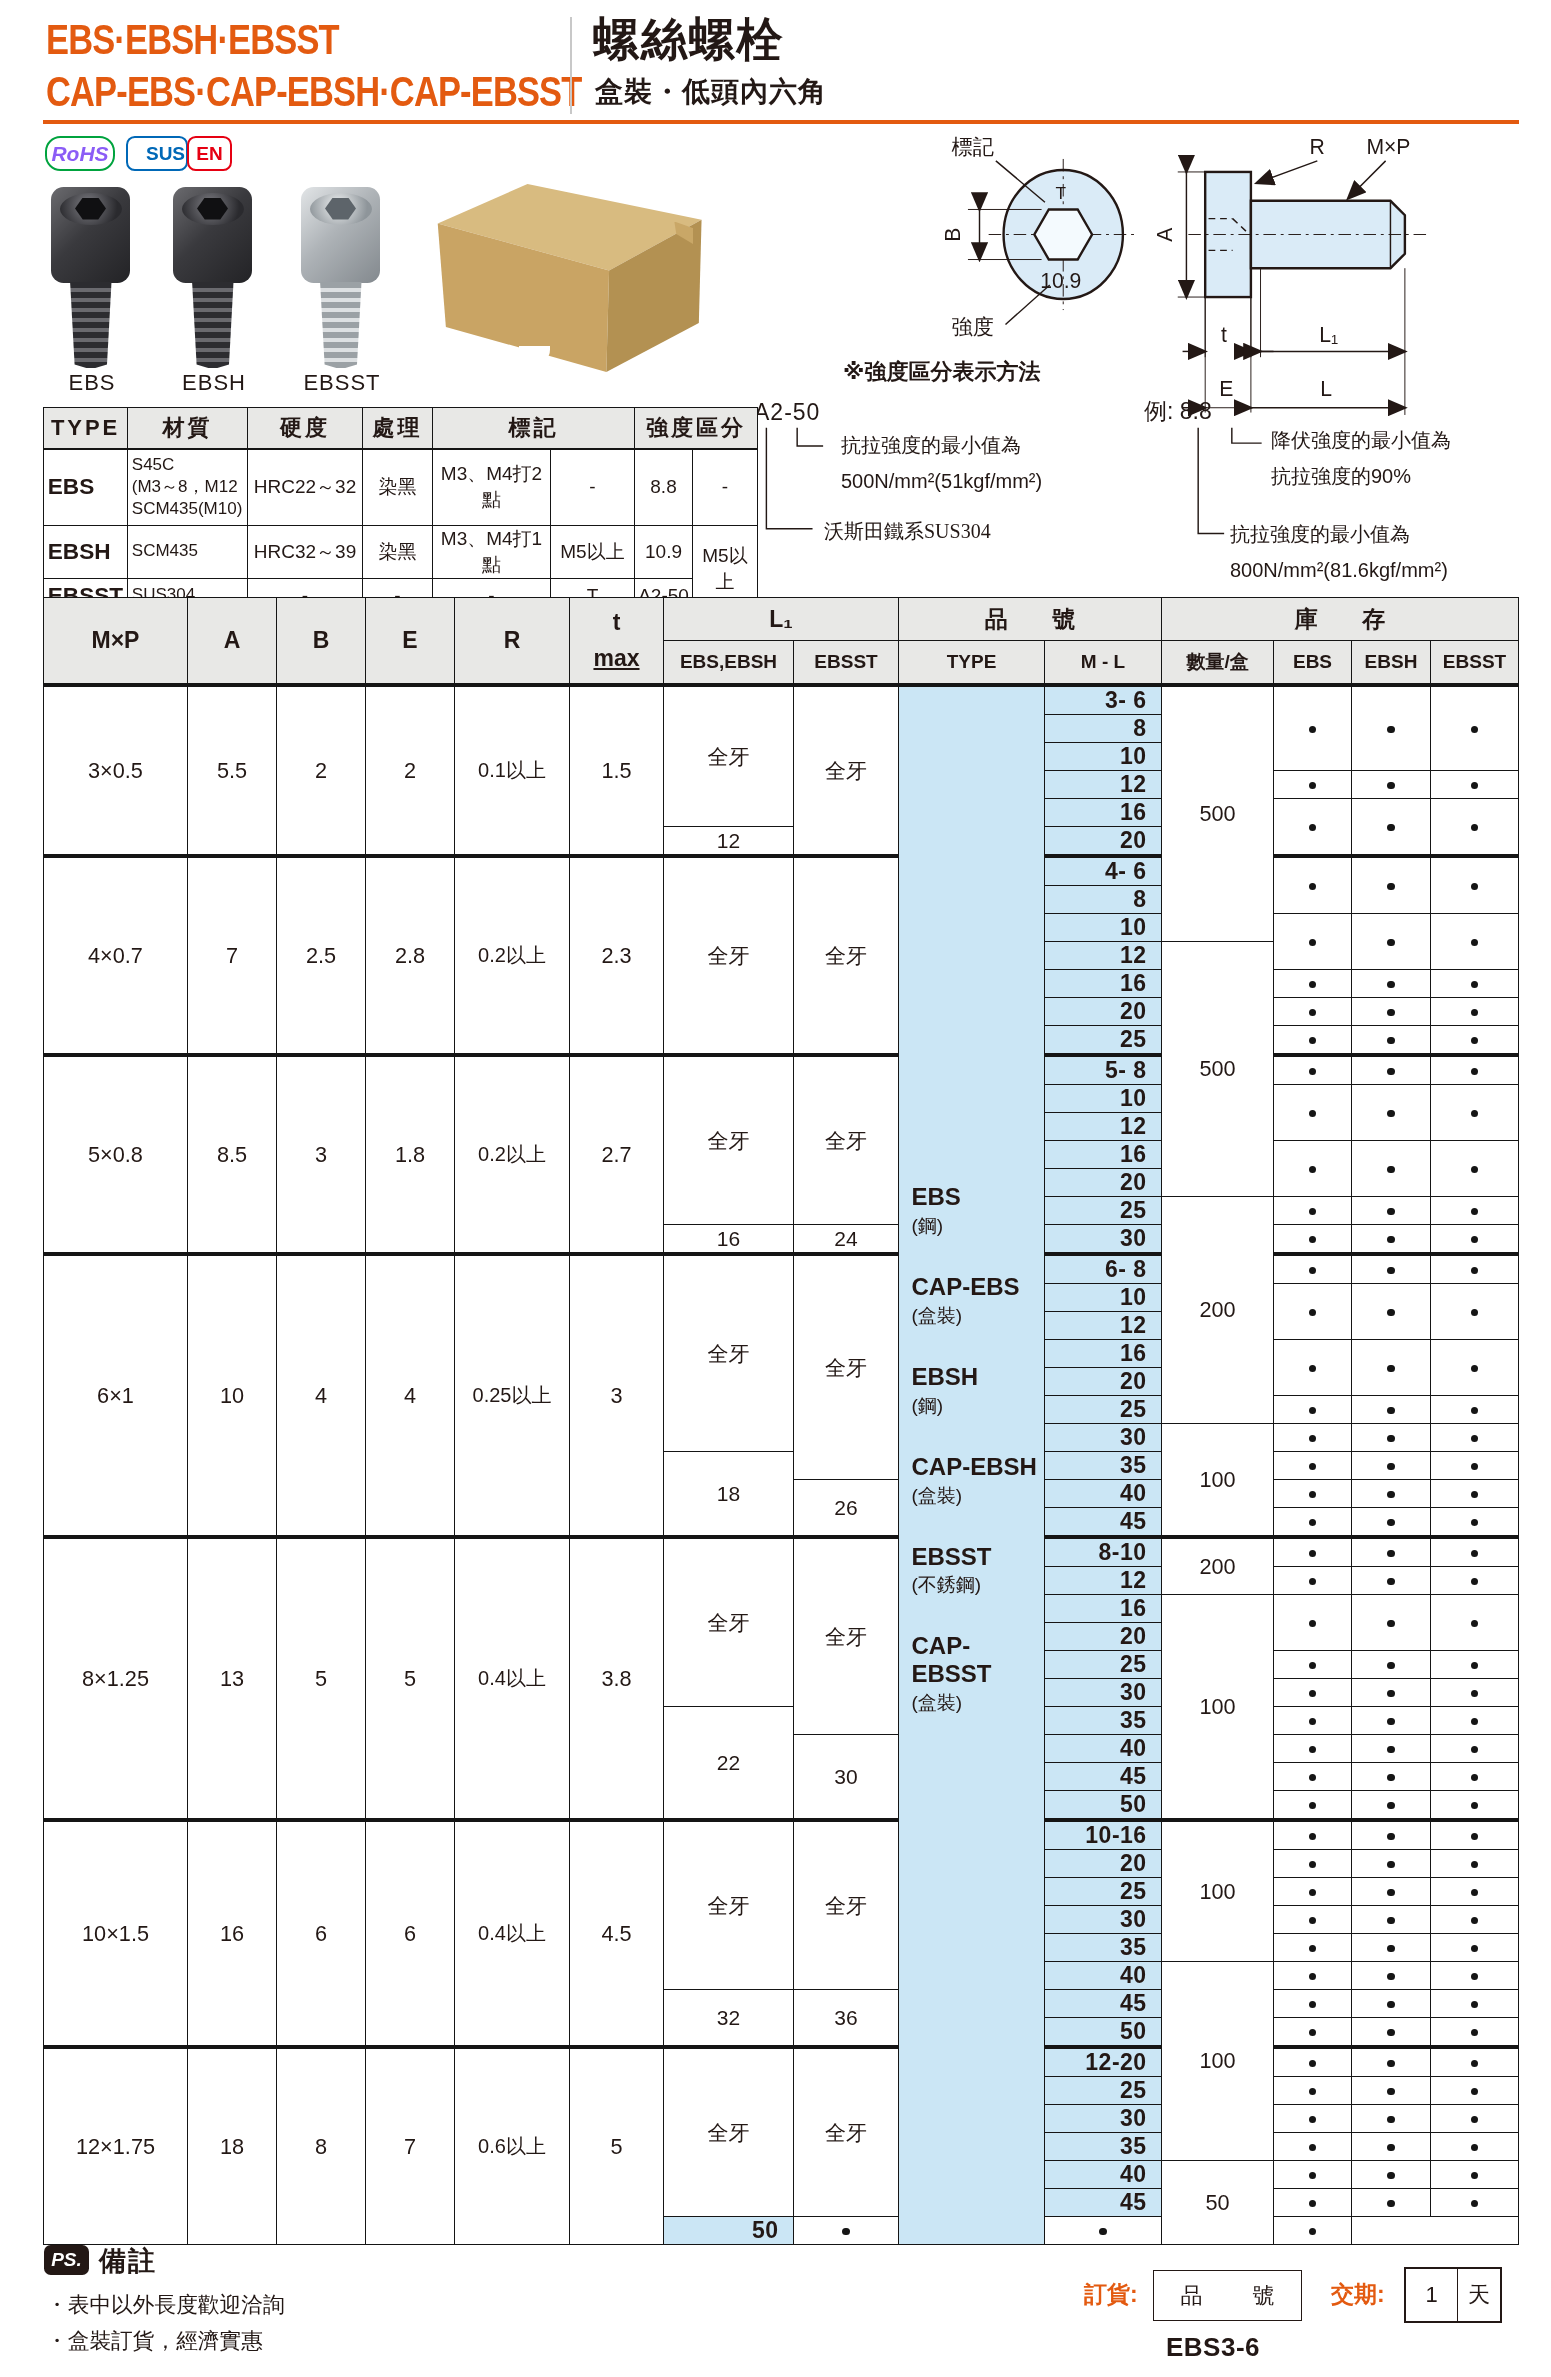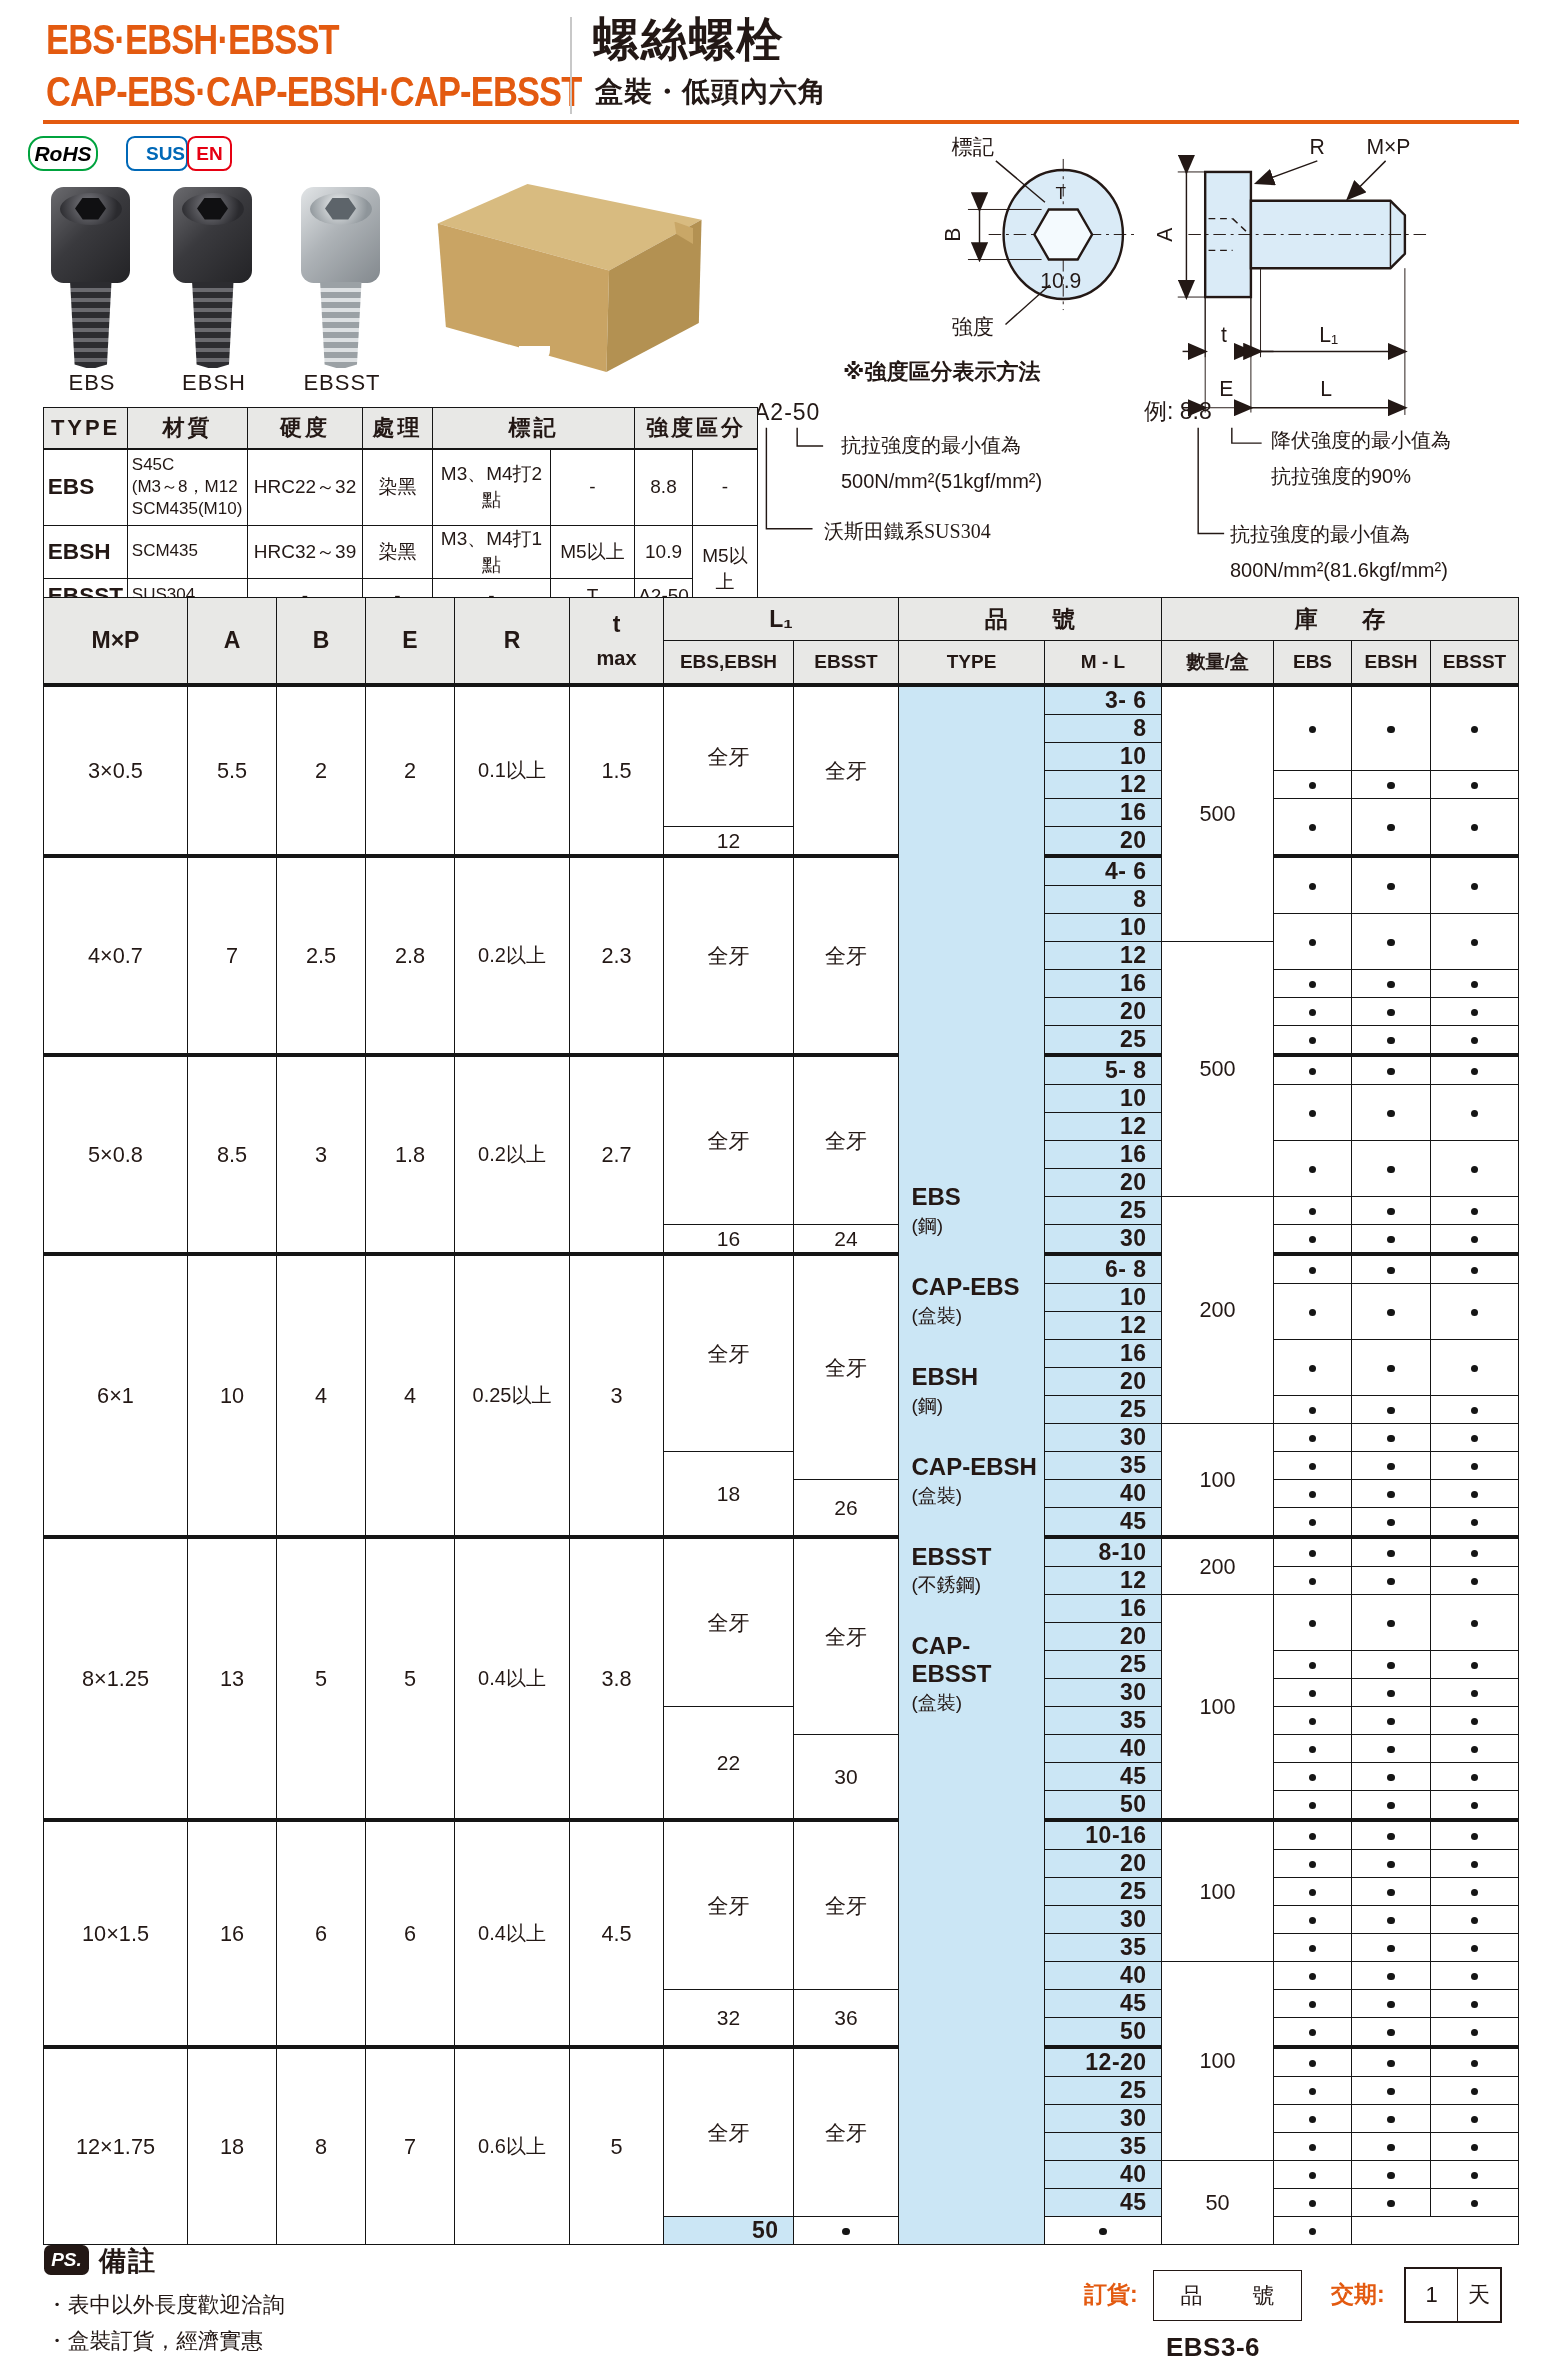--- a/index.html
+++ b/index.html
@@ -11,21 +11,21 @@
   .title-orange{left:46px;font-weight:800;font-size:42px;line-height:1;color:#E35A10;
     transform:scaleX(.82);transform-origin:left top;letter-spacing:-1px;white-space:nowrap;}
   .t1{top:19px;} .t2{top:71px;}
   .vdivider{left:570px;top:17.3px;width:2.4px;height:97px;background:#C8C8C8;}
   .title-cn{left:593px;top:8.7px;font-size:46px;font-weight:800;letter-spacing:1.9px;}
   .subtitle-cn{left:595px;top:73px;font-size:28px;font-weight:700;letter-spacing:1px;}
   .orange-rule{left:43px;top:120px;width:1476px;height:3.8px;background:#E35A10;}
 
   .badge{top:136px;height:31px;border-radius:8.7px;display:flex;align-items:center;justify-content:center;
     font-weight:800;background:#fff;}
-  .badge-rohs{left:28px;width:66px;border:2.9px solid #00A33E;color:#000000;font-size:21px;font-style:italic;border-radius:15.4px;}
+  .badge-rohs{left:45px;width:66px;border:2.9px solid #00A33E;color:#8b5cf6;font-size:21px;font-style:italic;border-radius:15.4px;}
   .badge-sus{left:126px;width:41px;border:2.9px solid #0068B7;color:#0068B7;font-size:19px;padding-left:17px;}
   .badge-en{left:187px;width:41px;border:2.9px solid #E60012;color:#E60012;font-size:19px;}
 
   
   .screw{width:82px;height:183px;}
   .s-ebs{left:51px;top:187px;} .s-ebsh{left:173px;top:187px;} .s-ebsst{left:301px;top:187px;}
   .screw .head{position:absolute;left:0;top:0;width:79px;height:96px;border-radius:12.5px;
     background:linear-gradient(135deg,#6b6b6f 0%,#3a3a3e 45%,#232326 100%);}
   .screw .face{position:absolute;left:8.7px;top:5.8px;width:62px;height:32px;border-radius:50%;
     background:radial-gradient(circle at 45% 40%,#7e7e84,#2a2a2e 75%);}
@@ -77,21 +77,21 @@
   .st .c-mat{font-size:17px;text-align:left;padding-left:3.8px;line-height:1.3;}
   .st tr.sr1{height:76px;} .st tr.sr2{height:32px;} .st tr.sr3{height:35px;}
 
   
   .mt{position:absolute;left:43px;top:597px;width:1476px;border-collapse:collapse;table-layout:fixed;
       border:1.9px solid #151515;background:#fff;}
   .mt th,.mt td{border:1.4px solid #151515;padding:0;text-align:center;vertical-align:middle;color:#231815;}
   .mt thead th{background:#E8E8E6;font-weight:600;height:42px;font-size:23px;}
   .mt thead tr.h2 th{font-size:19px;border-bottom:3.4px solid #151515;}
   .mt thead .wide{letter-spacing:19px;text-indent:19px;}
-  .mt thead .h-t div{line-height:1;} .mt thead .h-t .tt{margin-bottom:12.5px;font-size:23px;} .mt thead .h-t .tm{font-size:20px;}
+  .mt thead .h-t div{line-height:1;} .mt thead .h-t .tt{margin-bottom:12.5px;font-size:23px;} .mt thead .h-t .tm{font-size:23px;text-decoration:underline;}
   .mt tbody tr{height:28px;}
   .mt tbody td{font-size:21.7px;}
   .mt td.c-r{font-size:20px;}
   .mt td.c-l1a,.mt td.c-l1b{font-size:21px;}
   .mt td.c-ml{background:#CBE6F5;text-align:right;padding-right:14.4px;font-weight:700;font-size:23px;letter-spacing:0.5px;}
   .mt td.c-type{background:#CBE6F5;vertical-align:top;position:relative;}
   .mt tr.grp td{border-top:4.3px solid #151515;}
   .dot{display:inline-block;width:7.2px;height:7.2px;border-radius:50%;background:#151515;vertical-align:middle;}
   .type-stack{position:absolute;top:496px;left:12.5px;text-align:left;}
   .type-item{margin-bottom:34px;}

